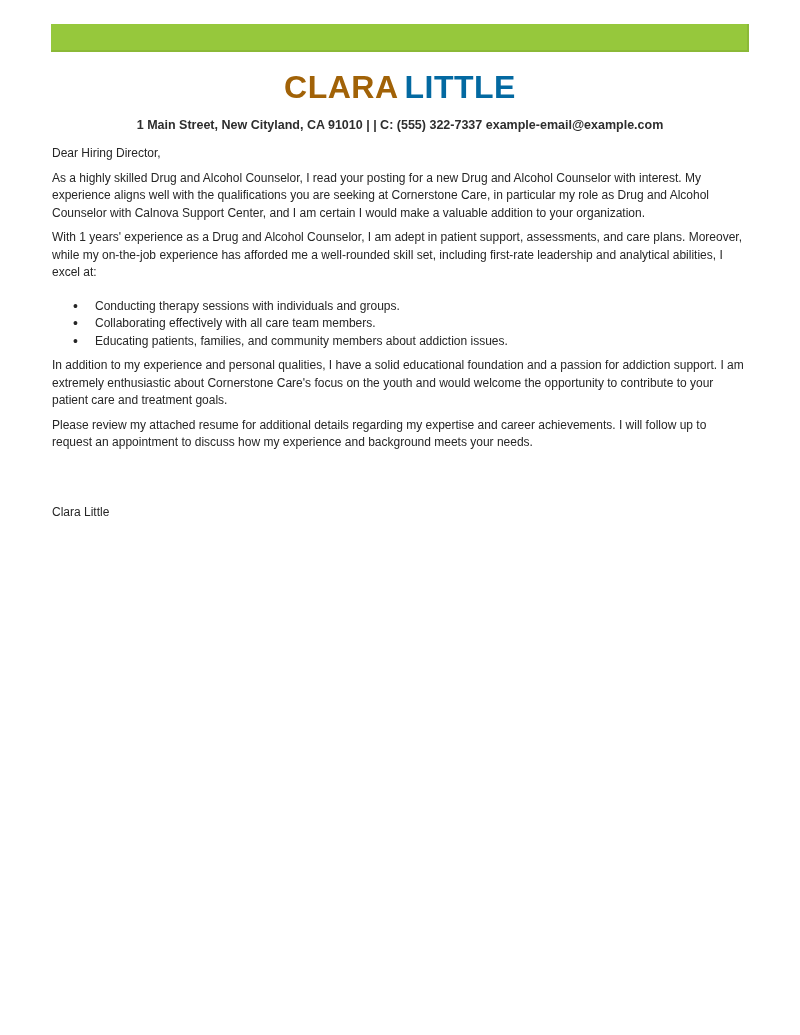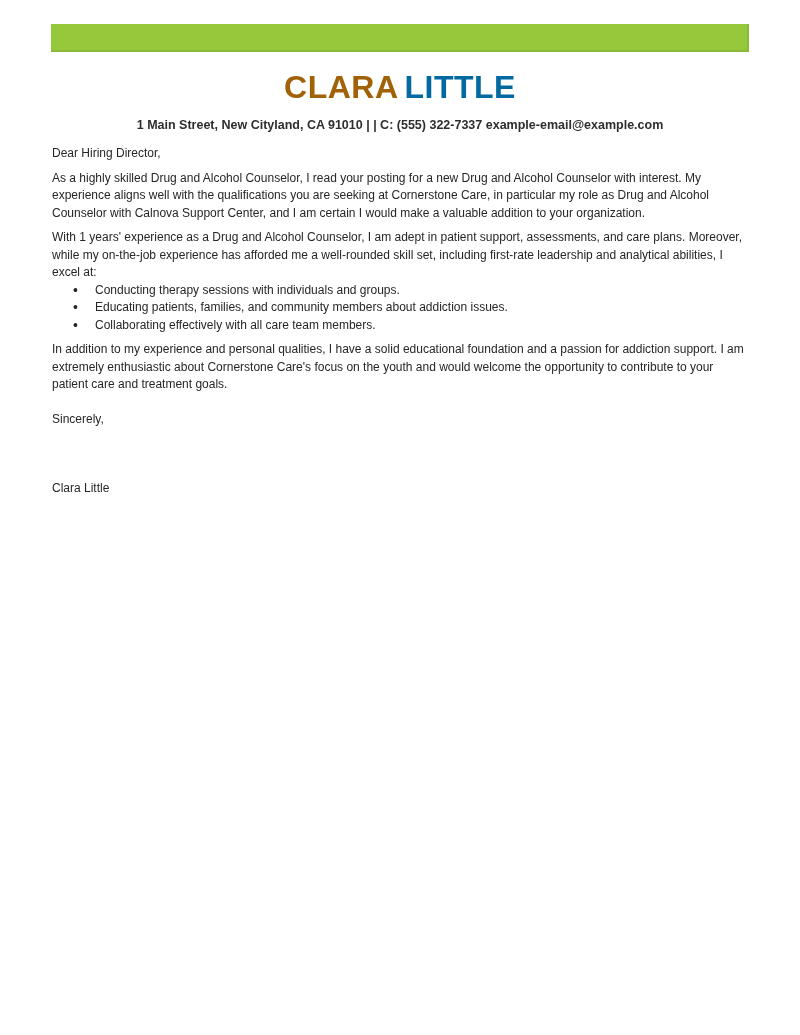--- a/index.html
+++ b/index.html
@@ -43,21 +43,21 @@
     line-height: 16px;
   }
   .letter-body {
     padding: 0 52px;
     font-size: 12px;
     line-height: 17.5px;
   }
   .salutation { margin-top: 12px; }
   .para { margin-top: 7px; text-align: left; }
   ul.skill-list {
-    margin-top: 0;
+    margin-top: 16px;
     list-style: none;
   }
   ul.skill-list li {
     position: relative;
     padding-left: 43px;
     line-height: 17.5px;
   }
   ul.skill-list li::before {
     content: "\2022";
     position: absolute;
@@ -83,26 +83,26 @@
   <div class="letter-body">
 
     <p class="salutation">Dear Hiring Director,</p>
 
     <p class="para">As a highly skilled Drug and Alcohol Counselor, I read your posting for a new Drug and Alcohol Counselor with interest. My experience aligns well with the qualifications you are seeking at Cornerstone Care, in particular my role as Drug and Alcohol Counselor with Calnova Support Center, and I am certain I would make a valuable addition to your organization.</p>
 
     <p class="para">With 1 years' experience as a Drug and Alcohol Counselor, I am adept in patient support, assessments, and care plans. Moreover, while my on-the-job experience has afforded me a well-rounded skill set, including first-rate leadership and analytical abilities, I excel at:</p>
 
     <ul class="skill-list">
       <li><span>Conducting therapy sessions with individuals and groups.</span></li>
+      <li><span>Collaborating effectively with all care team members.</span></li>
       <li><span>Educating patients, families, and community members about addiction issues.</span></li>
-      <li><span>Collaborating effectively with all care team members.</span></li>
     </ul>
 
     <p class="para">In addition to my experience and personal qualities, I have a solid educational foundation and a passion for addiction support. I am extremely enthusiastic about Cornerstone Care's focus on the youth and would welcome the opportunity to contribute to your patient care and treatment goals.</p>
 
+    <p class="para">Please review my attached resume for additional details regarding my expertise and career achievements. I will follow up to request an appointment to discuss how my experience and background meets your needs.</p>
 
 
-    <p class="closing">Sincerely,</p>
 
     <p class="signature">Clara Little</p>
 
   </div>
 </div>
 
 </body></html>

